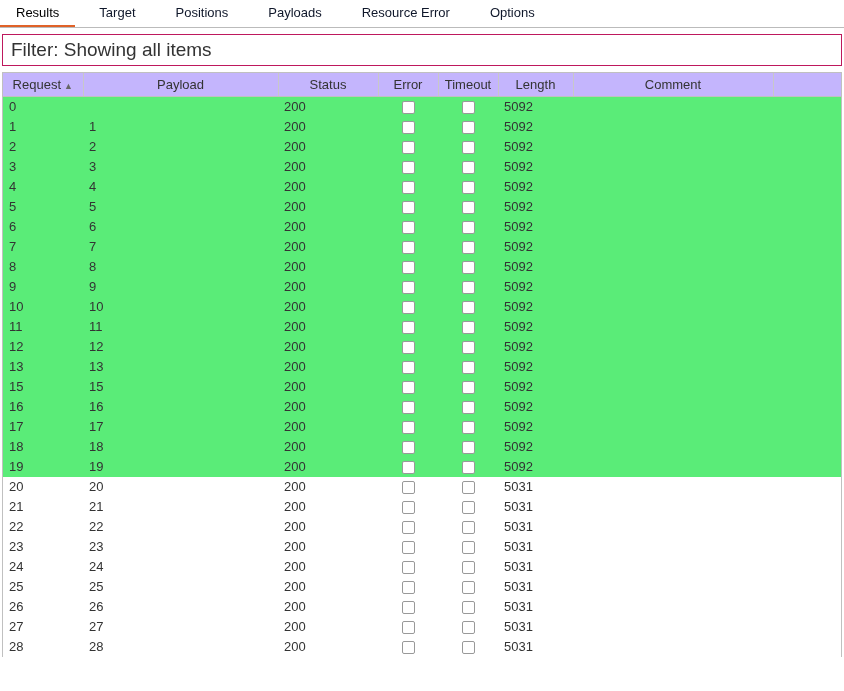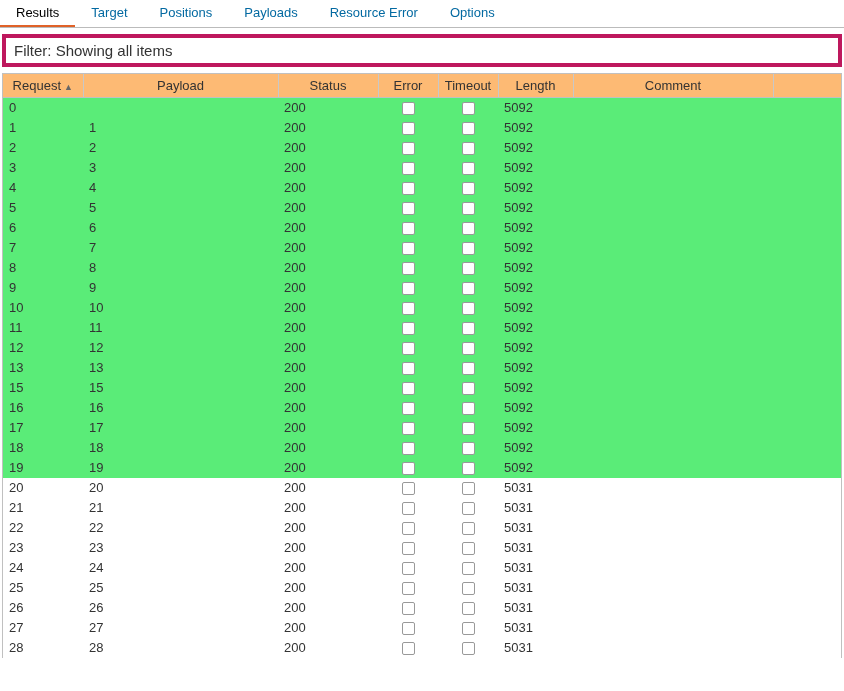--- a/index.html
+++ b/index.html
@@ -8,56 +8,57 @@
       font-size: 13px;
       color: #333;
       background: #fff;
       width: 844px;
     }
     .tabs {
       display: flex;
       border-bottom: 1px solid #bbb;
       height: 28px;
       align-items: flex-end;
+      gap: 8px;
     }
     .tab {
       padding: 5px 16px;
       cursor: pointer;
       border-bottom: 2px solid transparent;
-      color: #0369a1;
+      color: #0f172a;
       font-size: 13px;
     }
     .tab.active {
       color: #000;
       border-bottom: 2px solid #e06228;
     }
     .filter-bar {
-      border: 4px solid #be185d;
+      border: 1px solid #be185d;
       margin: 6px 2px 6px 2px;
       padding: 4px 8px;
-      font-size: 15px;
+      font-size: 19px;
       color: #333;
       background: #fff;
     }
     .grid {
       margin: 0 2px;
       border: 1px solid #c0c0c0;
       border-bottom: none;
     }
     table {
       border-collapse: collapse;
       width: 100%;
       table-layout: fixed;
     }
     thead th {
       font-weight: 400;
       text-align: center;
       border-right: 1px solid #c8c8c8;
       border-bottom: 1px solid #c0c0c0;
-      background: #fdba74;
+      background: #c4b5fd;
       padding: 4px 4px;
       font-size: 13px;
       color: #333;
       white-space: nowrap;
       overflow: hidden;
     }
     thead th:last-child { border-right: none; }
     .sort-arrow {
       font-size: 9px;
       color: #666;

